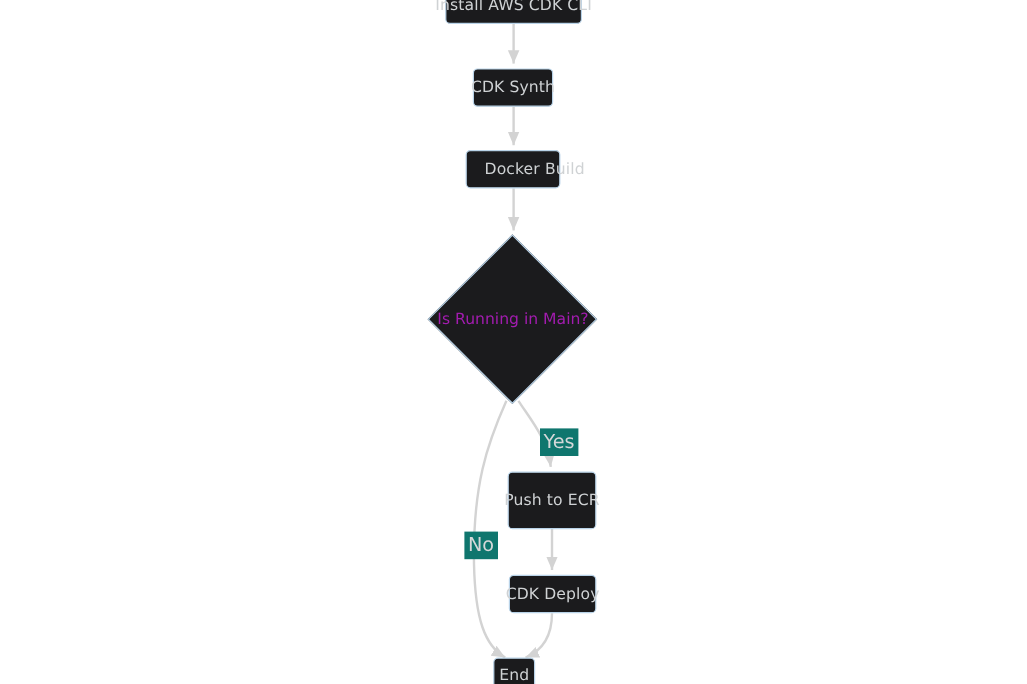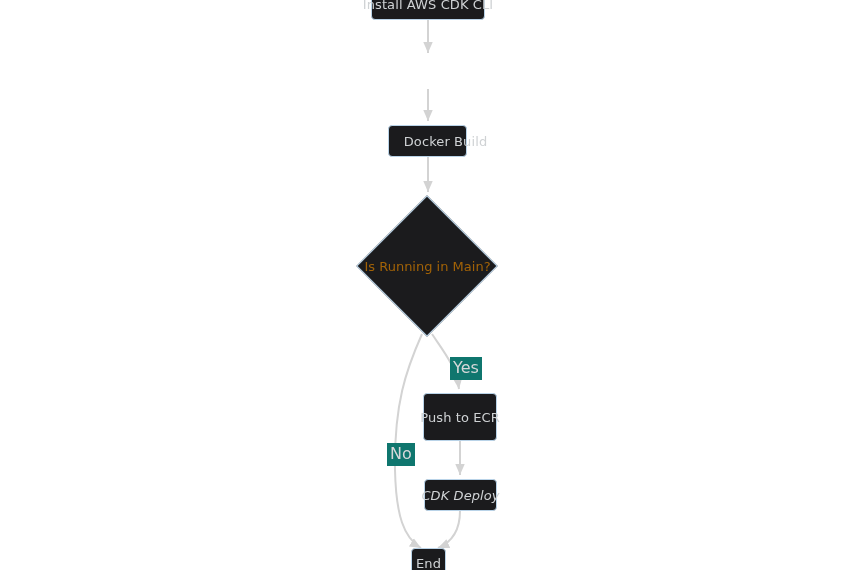--- a/index.html
+++ b/index.html
@@ -53,21 +53,21 @@
     background: #1b1b1d;
     border: 1px solid #b9d3e8;
     transform: rotate(45deg);
     box-sizing: border-box;
   }
   .decision-text {
     position: absolute;
     display: flex;
     align-items: center;
     justify-content: center;
-    color: #a16207;
+    color: #a21caf;
     font-size: 13px;
     white-space: nowrap;
     pointer-events: none;
   }
   .edge-label {
     position: absolute;
     background: #0f766e;
     color: #d6d8d9;
     font-size: 16px;
     line-height: 1;
@@ -107,33 +107,36 @@
     <path d="M460,425 L460,475" fill="none" stroke="#d3d3d3" stroke-width="2" marker-end="url(#arrow)"></path>
 
     
     <path d="M460,511 C460,530 452,542 438,548" fill="none" stroke="#d3d3d3" stroke-width="2" marker-end="url(#arrow)"></path>
   </svg>
 
   <div class="node" style="left:371px; top:-12px; width:114px; height:32px;">
     <span class="node-label">Install AWS CDK CLI</span>
   </div>
 
+  <div class="node" style="left:394px; top:57px; width:67px; height:32px;">
+    <span class="node-label">CDK Synth</span>
+  </div>
 
   <div class="node" style="left:388px; top:125px; width:79px; height:32px;padding-left:36px;">
     <span class="node-label">Docker Build</span>
   </div>
 
   <div class="decision" style="left:377px; top:216px;"></div>
   <div class="decision-text" style="left:357px; top:196px; width:141px; height:141px;">Is Running in Main?</div>
 
   <div class="node" style="left:423px; top:393px; width:74px; height:48px;">
     <span class="node-label">Push to ECR</span>
   </div>
 
-  <div class="node" style="left:424px; top:479px; width:73px; height:32px;font-style:italic;">
+  <div class="node" style="left:424px; top:479px; width:73px; height:32px;">
     <span class="node-label">CDK Deploy</span>
   </div>
 
   <div class="node" style="left:411px; top:548px; width:35px; height:30px;">
     <span class="node-label">End</span>
   </div>
 
   <div class="edge-label" style="left:450px; top:357px;">Yes</div>
 
   <div class="edge-label" style="left:387px; top:443px;">No</div>

